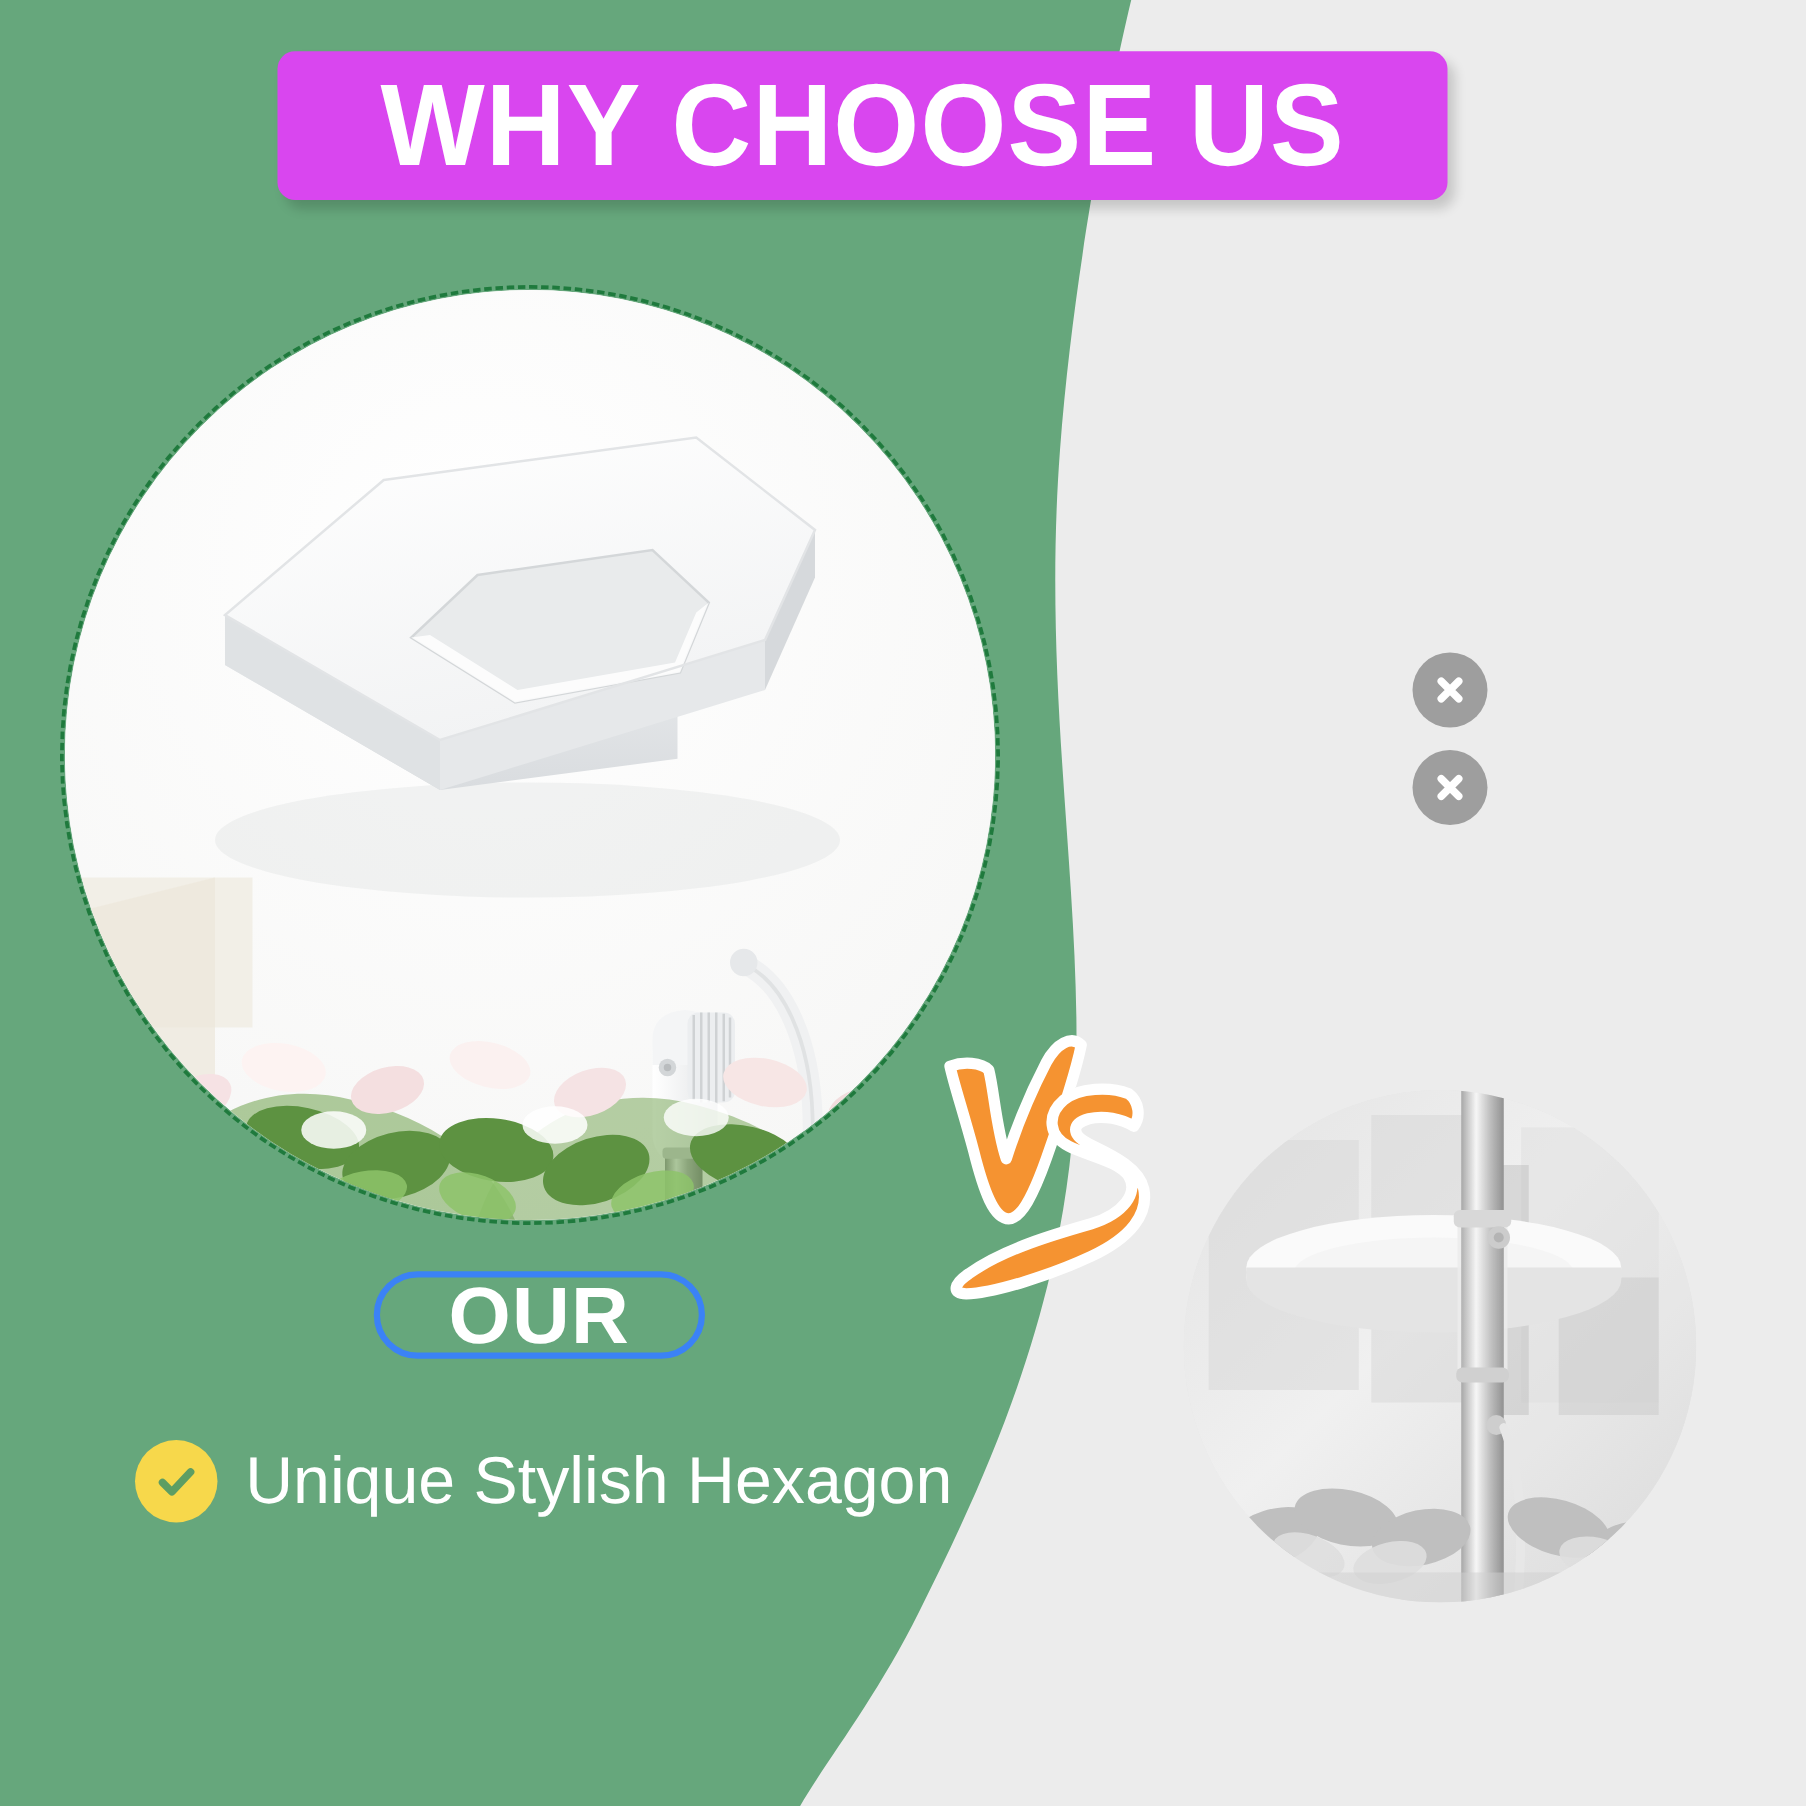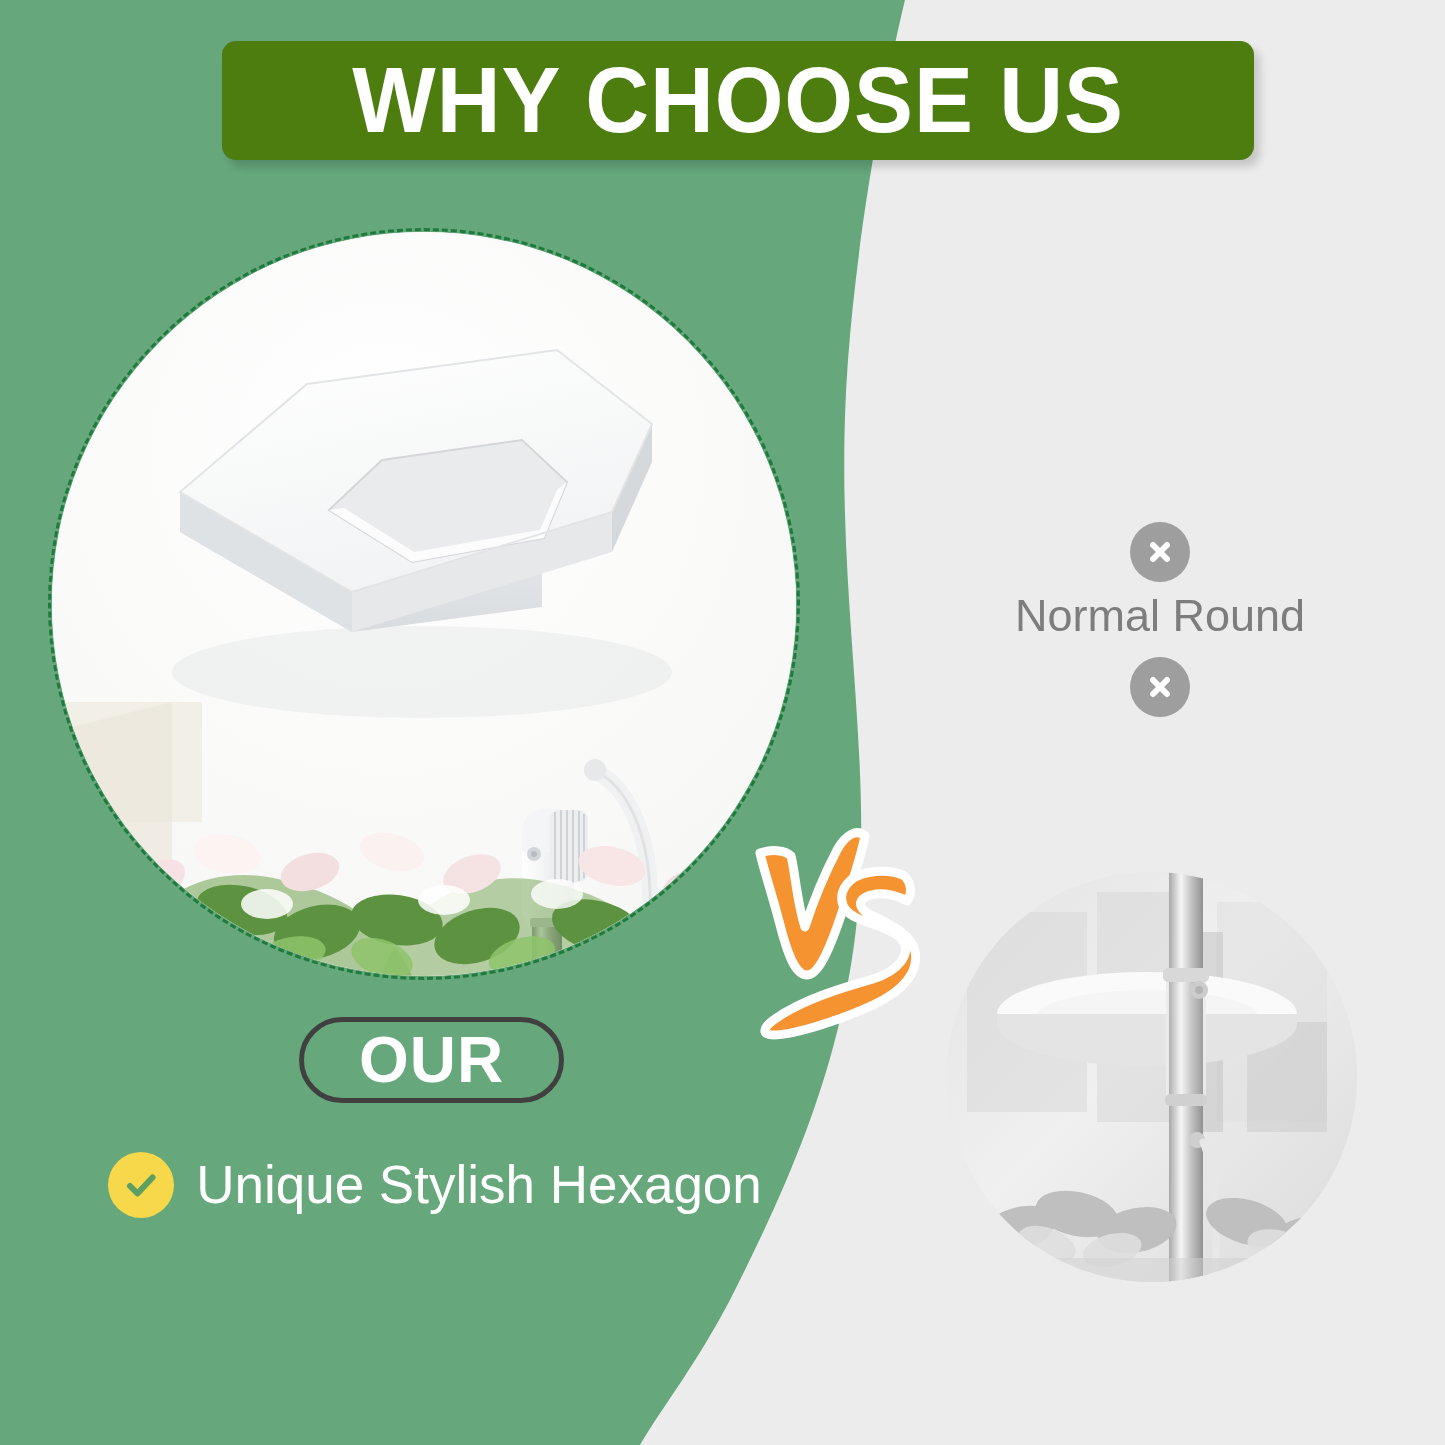--- a/index.html
+++ b/index.html
@@ -25,24 +25,24 @@
   .bg-green {
     position: absolute;
     inset: 0;
   }
 
   
   .banner {
     position: absolute;
     left: 222px;
     top: 41px;
-    width: 1032px;
+    width: 936px;
     height: 119px;
     border-radius: 14px;
-    background: #4d7c0f;
+    background: #d946ef;
     box-shadow: 6px 7px 9px rgba(0,0,0,0.16);
     display: flex;
     align-items: center;
     justify-content: center;
   }
   .banner-text {
     color: #ffffff;
     font-size: 93px;
     font-weight: bold;
     letter-spacing: 1px;
@@ -77,22 +77,22 @@
     background: #ffffff;
   }
   .photo-inner { position: absolute; inset: 0; }
 
   
   .our-pill {
     position: absolute;
     left: 299px;
     top: 1017px;
     width: 265px;
-    height: 86px;
-    border: 5px solid #404040;
+    height: 70px;
+    border: 5px solid #3b82f6;
     border-radius: 47px;
     box-sizing: border-box;
     display: flex;
     align-items: center;
     justify-content: center;
   }
   .our-text {
     color: #ffffff;
     font-size: 64px;
     font-weight: bold;
@@ -347,21 +347,20 @@
   </div>
 
 
   <div class="others-list">
     <div class="others-item">
       <span class="x-circle">
         <svg width="36" height="36" viewBox="0 0 36 36" aria-hidden="true">
           <path d="M11 11 L25 25 M25 11 L11 25" stroke="#ffffff" stroke-width="6" stroke-linecap="round"></path>
         </svg>
       </span>
-      <div class="others-item-label">Normal Round</div>
     </div>
     <div class="others-item">
       <span class="x-circle">
         <svg width="36" height="36" viewBox="0 0 36 36" aria-hidden="true">
           <path d="M11 11 L25 25 M25 11 L11 25" stroke="#ffffff" stroke-width="6" stroke-linecap="round"></path>
         </svg>
       </span>
     </div>
   </div>
 

